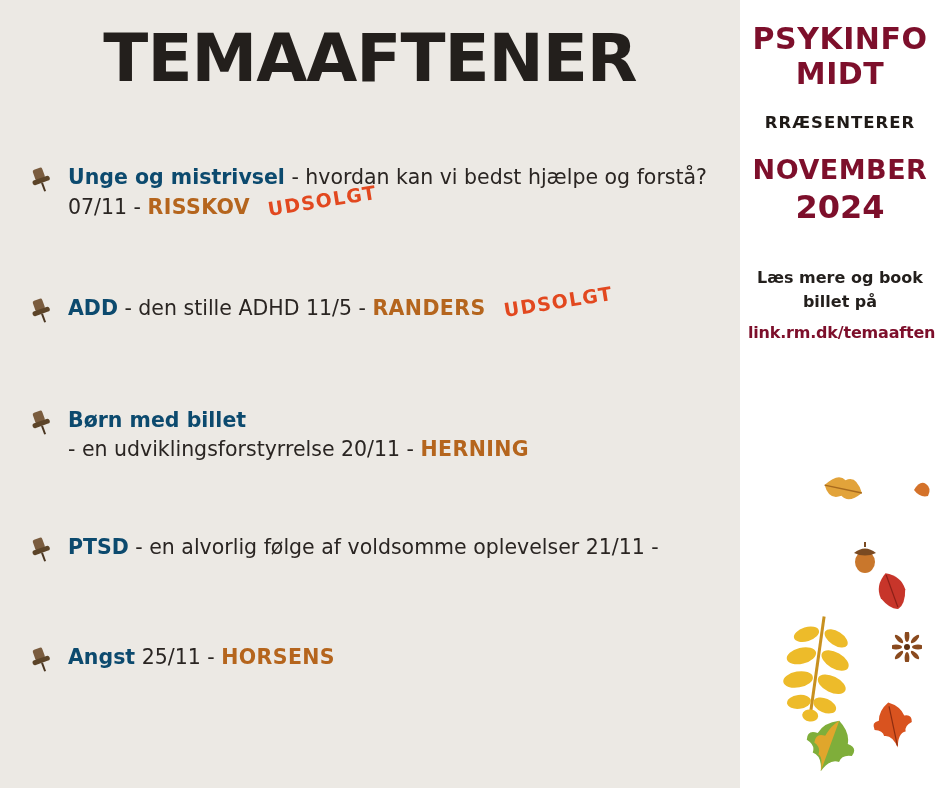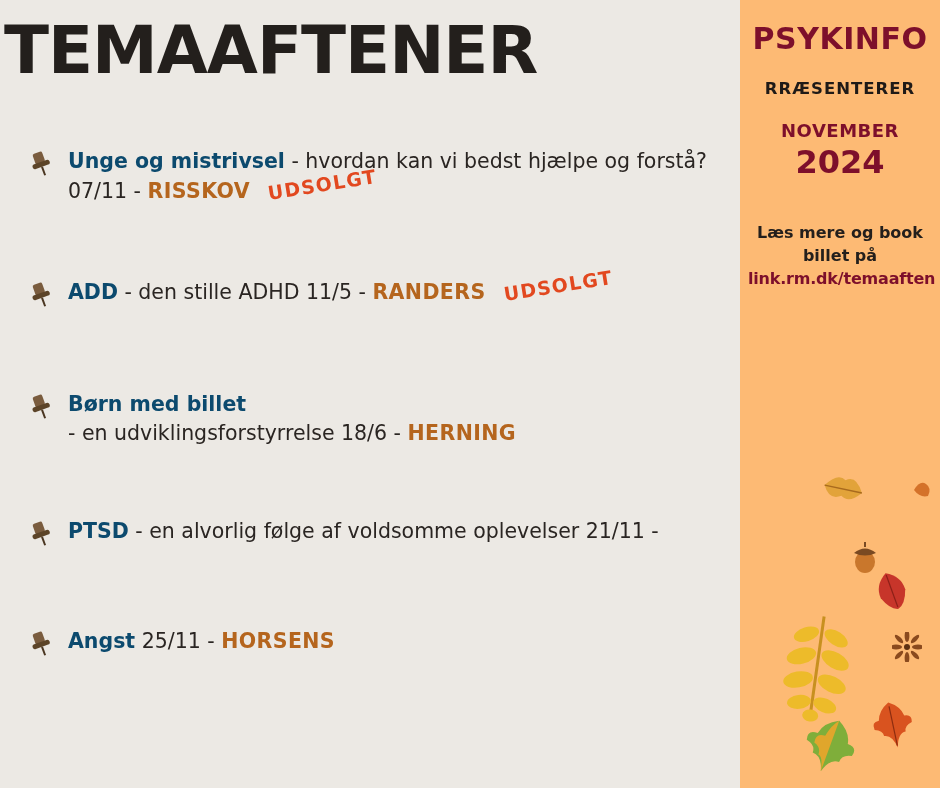--- a/index.html
+++ b/index.html
@@ -22,23 +22,23 @@
   }
   
   .left {
     position: relative;
     width: 740px;
     height: 788px;
     background: #ece9e4;
     box-sizing: border-box;
   }
   .main-title {
-    margin: 4px;
+    margin: 12px;
     padding: 12px 0 0 0;
-    text-align: left;
+    text-align: center;
     font-family: "DejaVu Sans", sans-serif;
     font-weight: 900;
     font-size: 66px;
     letter-spacing: -1px;
     color: #231f1c;
     line-height: 1.05;
   }
   .events {
     margin: 0;
     padding: 30px 0 0 0;
@@ -87,21 +87,21 @@
   }
   .line2 {
     display: block;
   }
 
   
   .right {
     position: relative;
     width: 200px;
     height: 788px;
-    background: #fdba74;
+    background: #ffffff;
     box-sizing: border-box;
     padding: 22px 8px 0 8px;
     text-align: center;
     overflow: hidden;
   }
   .brand {
     font-family: "DejaVu Sans", sans-serif;
     font-weight: 900;
     font-size: 30px;
     line-height: 1.15;
@@ -114,21 +114,21 @@
     font-family: "DejaVu Sans", sans-serif;
     font-weight: 700;
     font-size: 16.5px;
     letter-spacing: 1px;
     color: #1f1a17;
   }
   .month {
     margin: 22px 0 0 0;
     font-family: "DejaVu Sans", sans-serif;
     font-weight: 900;
-    font-size: 18px;
+    font-size: 27px;
     line-height: 1.2;
     color: #7d0f2b;
     letter-spacing: 0.5px;
   }
   .year {
     margin: 2px 0 0 0;
     font-family: "DejaVu Sans", sans-serif;
     font-weight: 900;
     font-size: 32px;
     color: #7d0f2b;
@@ -136,21 +136,21 @@
   .booking {
     margin: 40px 0 0 0;
     font-family: "DejaVu Sans", sans-serif;
     font-size: 16px;
     line-height: 1.45;
     color: #231f1c;
     font-weight: 600;
   }
   .booking-link {
     display: block;
-    margin-top: 0;
+    margin-top: 8px;
     color: #7d0f2b;
     font-weight: 700;
     font-size: 16px;
     text-decoration: none;
     letter-spacing: -0.2px;
   }
   
   .leaf {
     position: absolute;
     pointer-events: none;
@@ -202,21 +202,21 @@
           <svg width="30" height="30" viewBox="0 0 30 30">
             <g transform="rotate(-20 15 15)">
               <rect x="10" y="3" width="10" height="11" rx="2" fill="#7a5c3e"></rect>
               <rect x="6" y="13" width="18" height="5" rx="2.5" fill="#5c4428"></rect>
               <rect x="14" y="18" width="2" height="9" fill="#4a3621"></rect>
             </g>
           </svg>
         </span>
         <div class="event-text">
           <b>Børn med billet</b>
-          <span class="line2"><span> - en udviklingsforstyrrelse 18/6 - </span><span class="place">HERNING</span></span>
+          <span class="line2"><span> - en udviklingsforstyrrelse 20/11 - </span><span class="place">HERNING</span></span>
         </div>
       </li>
 
       <li class="event" style="margin-top:68px;">
         <span class="pin-icon">
           <svg width="30" height="30" viewBox="0 0 30 30">
             <g transform="rotate(-20 15 15)">
               <rect x="10" y="3" width="10" height="11" rx="2" fill="#7a5c3e"></rect>
               <rect x="6" y="13" width="18" height="5" rx="2.5" fill="#5c4428"></rect>
               <rect x="14" y="18" width="2" height="9" fill="#4a3621"></rect>
@@ -243,20 +243,21 @@
         </div>
       </li>
 
     </ul>
   </div>
 
   <div class="right">
 
     <div class="brand">
       <div>PSYKINFO</div>
+      <div>MIDT</div>
     </div>
 
     <div class="presents">RRÆSENTERER</div>
 
     <div class="month">NOVEMBER</div>
     <div class="year">2024</div>
 
     <div class="booking">
       <span>Læs mere og book billet på</span>
       <a class="booking-link" href="#">link.rm.dk/temaaften</a>

